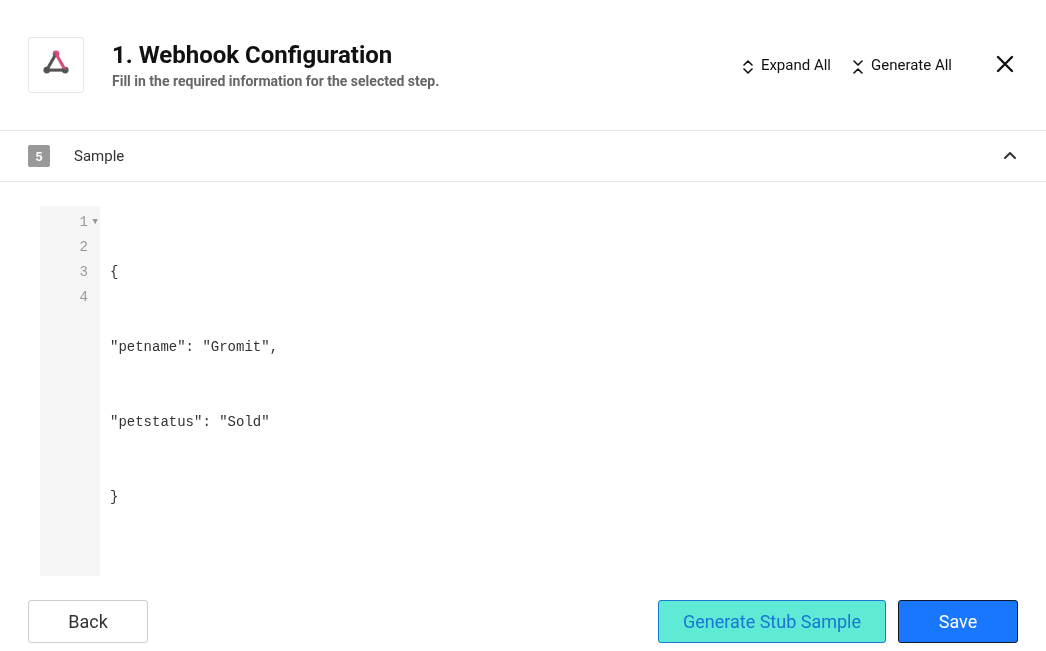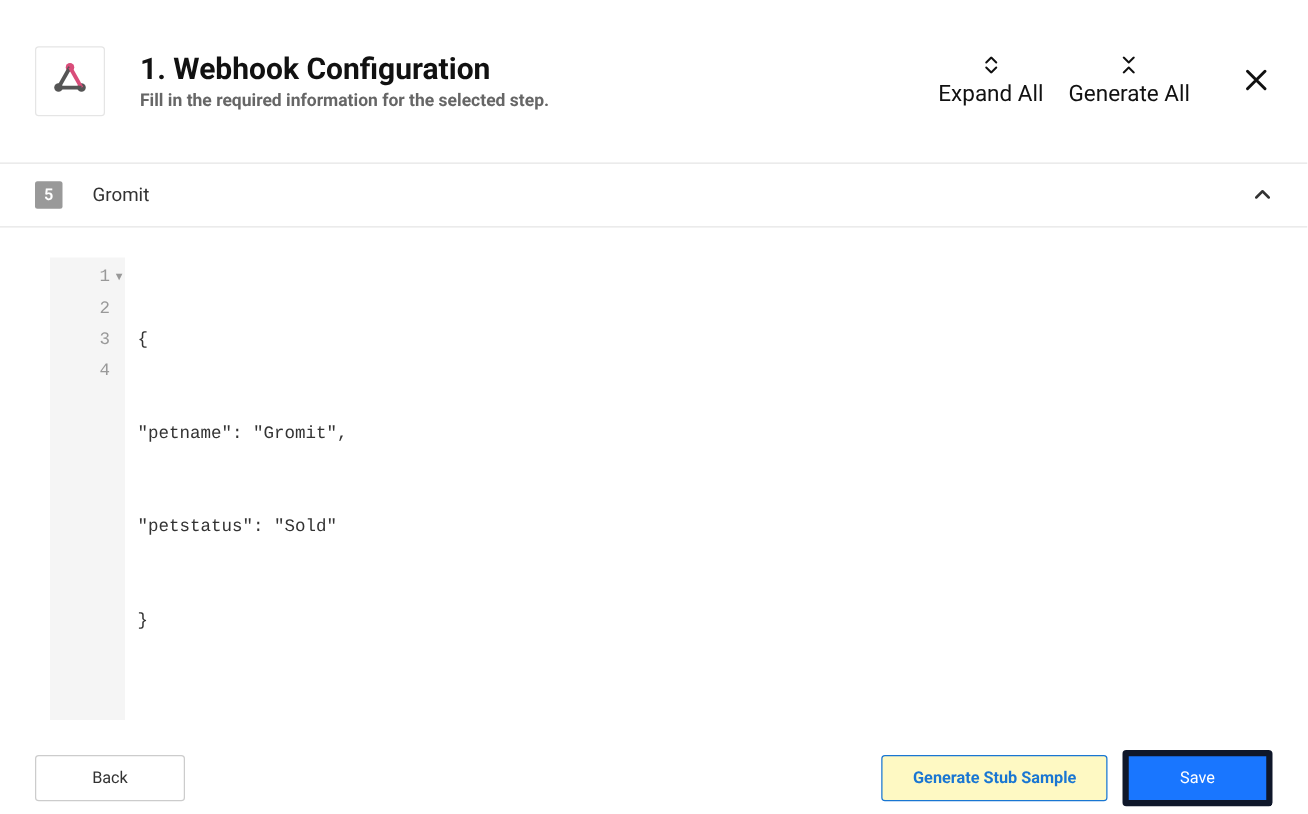--- a/index.html
+++ b/index.html
@@ -45,29 +45,28 @@
       color: #666;
       font-weight: bold;
     }
     .header-actions {
       display: flex;
       align-items: center;
       gap: 20px;
     }
     .action-btn {
       display: flex;
-      align-items: center;
+      align-items: flex-end;
       gap: 6px;
       background: none;
       border: none;
-      font-size: 18px;
+      font-size: 15px;
       color: #111;
       cursor: pointer;
       font-family: inherit;
-      flex-direction: column;
     }
     .action-btn .icon {
       width: 14px;
       height: 14px;
       display: flex;
       align-items: center;
       justify-content: center;
     }
     .close-btn {
       background: none;
@@ -144,41 +143,40 @@
       display: flex;
       align-items: center;
       padding: 24px 28px;
       gap: 12px;
     }
     .footer-spacer {
       flex: 1;
     }
     .btn {
       padding: 10px 24px;
-      font-size: 13px;
+      font-size: 18px;
       border-radius: 3px;
       cursor: pointer;
       font-family: inherit;
       border: 1px solid transparent;
     }
     .btn-outline {
       background: #fff;
       border: 1px solid #ccc;
       color: #333;
       min-width: 120px;
     }
     .btn-outline-primary {
-      background: #fef9c3;
+      background: #5eead4;
       border: 1px solid #1976d2;
       color: #1976d2;
-      font-weight: bold;
     }
     .btn-primary {
       background: #1976ff;
-      border: 5px solid #0f172a;
+      border: 1px solid #0f172a;
       color: #fff;
       min-width: 120px;
     }
   </style>
 </head>
 <body>
 
 <div class="header">
   <div class="header-icon-box">
     <span>
@@ -220,21 +218,21 @@
         <svg width="18" height="18" viewBox="0 0 18 18">
           <path d="M2 2 L16 16 M16 2 L2 16" stroke="#111" stroke-width="2.4" stroke-linecap="round"></path>
         </svg>
       </span>
     </button>
   </div>
 </div>
 
 <div class="section-header">
   <span class="section-number">5</span>
-  <span class="section-title">Gromit</span>
+  <span class="section-title">Sample</span>
   <span class="section-chevron">
     <svg width="16" height="16" viewBox="0 0 16 16">
       <path d="M3 10 L8 5 L13 10" stroke="#333" stroke-width="2" fill="none" stroke-linecap="round" stroke-linejoin="round"></path>
     </svg>
   </span>
 </div>
 
 <div class="code-editor">
   <div class="gutter">
     <span class="gutter-line"><span>1</span><span class="fold-marker">▼</span></span>

